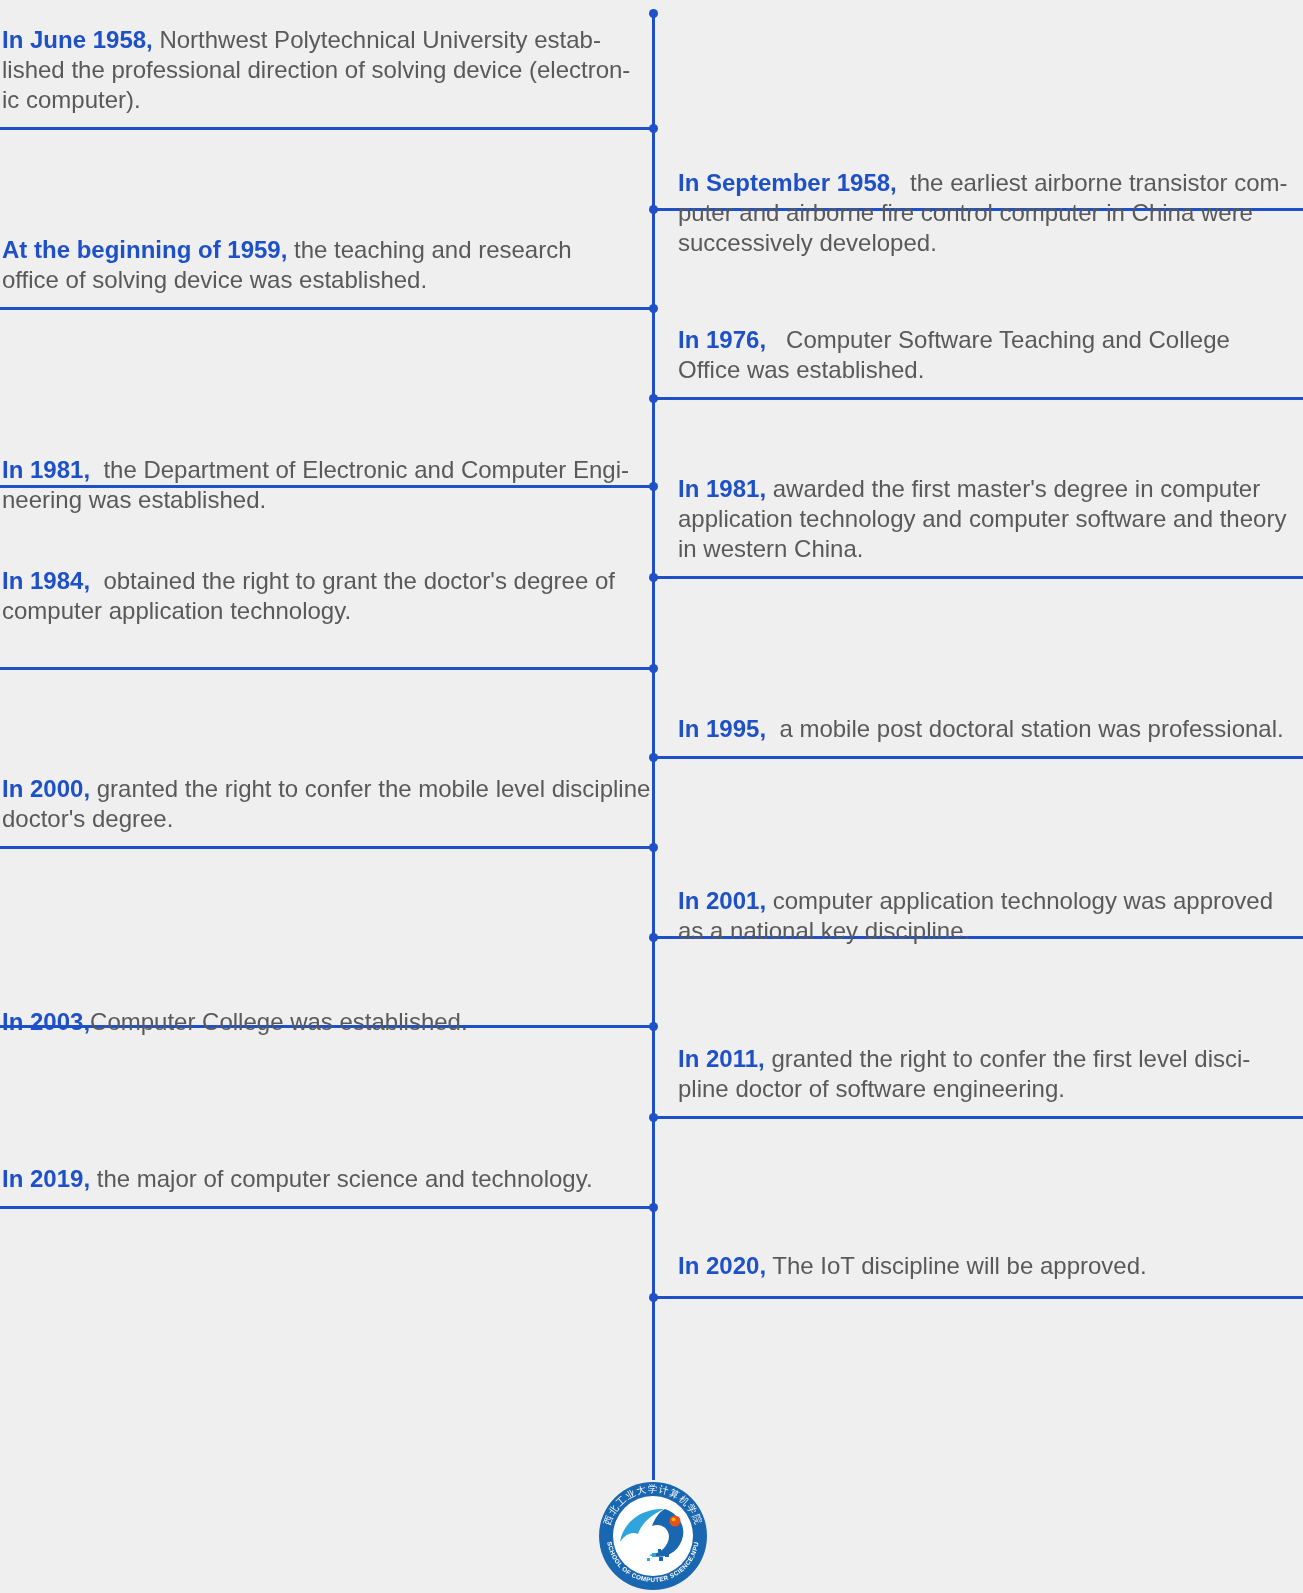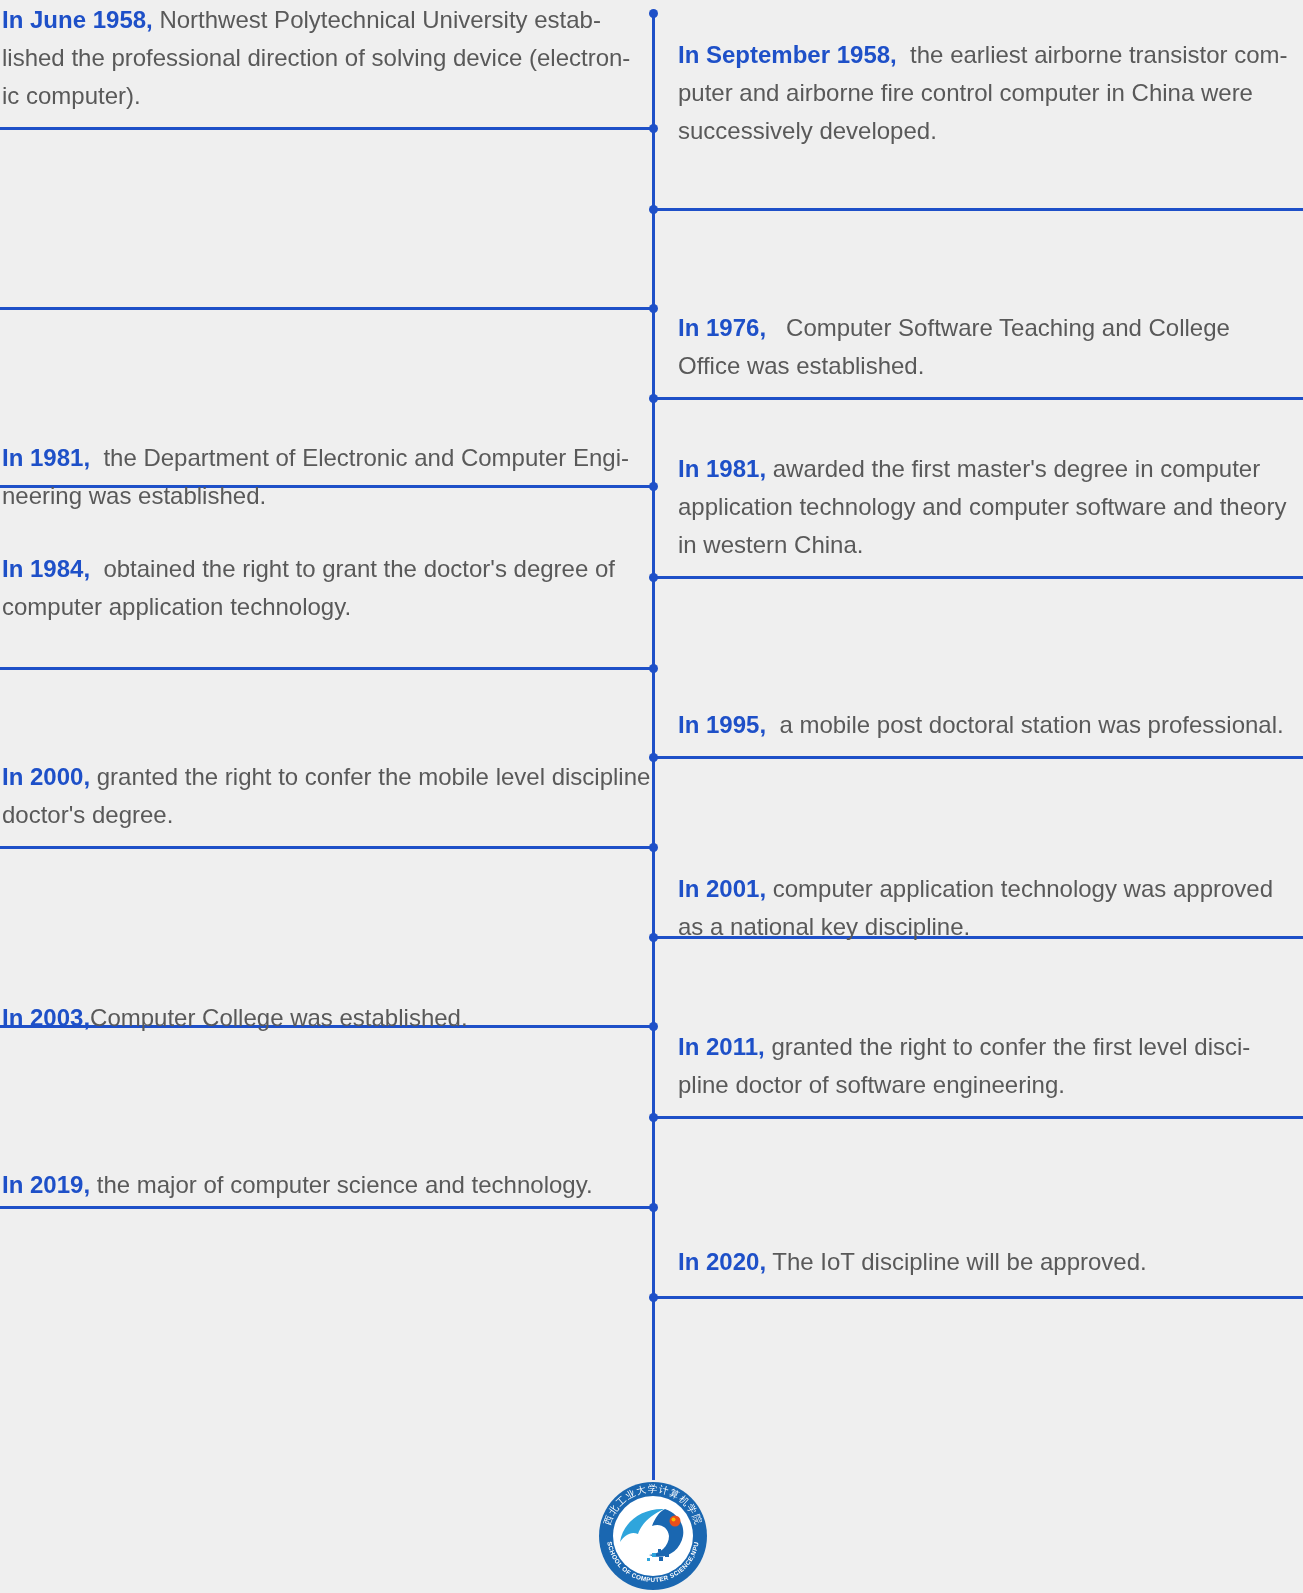--- a/index.html
+++ b/index.html
@@ -3,21 +3,21 @@
 <meta charset="utf-8">
 <style>
   html,body{margin:0;padding:0;}
   body{background:#efefef;font-family:"Liberation Sans","DejaVu Sans",sans-serif;}
   .canvas{position:relative;width:1303px;height:1593px;background:#efefef;overflow:hidden;}
   .vline{position:absolute;left:651.5px;top:13px;width:3px;height:1467px;background:#1e50c8;}
   .hline{position:absolute;height:3px;background:#1e50c8;}
   .hline.l{left:0;width:654px;}
   .hline.r{left:652px;width:651px;}
   .dot{position:absolute;left:648.5px;width:9px;height:9px;border-radius:50%;background:#1e50c8;}
-  .event{position:absolute;font-size:24px;line-height:38px;color:#595959;white-space:pre;}
+  .event{position:absolute;font-size:24px;line-height:30px;color:#595959;white-space:pre;}
   .event .date{font-weight:bold;color:#1e50c8;}
   .event.left{left:2px;width:652px;}
   .event.right{left:678px;width:625px;}
   .logo{position:absolute;left:598px;top:1480px;width:110px;height:110px;}
 </style>
 </head>
 <body>
 
 <div class="canvas">
 
@@ -51,30 +51,32 @@
   <div class="dot" style="top:842.5px"></div>
   <div class="dot" style="top:932.5px"></div>
   <div class="dot" style="top:1021.5px"></div>
   <div class="dot" style="top:1112.5px"></div>
   <div class="dot" style="top:1202.5px"></div>
   <div class="dot" style="top:1292.5px"></div>
 
   <div class="event left" style="bottom:1478px"><span class="date">In June 1958,</span><span> Northwest Polytechnical University estab-
 lished the professional direction of solving device (electron-
 ic computer).</span></div>
+  <div class="event left" style="bottom:1298px"><span class="date">At the beginning of 1959,</span><span> the teaching and research
+office of solving device was established.</span></div>
   <div class="event left" style="bottom:1078px"><span class="date">In 1981,</span><span>  the Department of Electronic and Computer Engi-
 neering was established.</span></div>
   <div class="event left" style="bottom:967px"><span class="date">In 1984,</span><span>  obtained the right to grant the doctor's degree of
 computer application technology.</span></div>
   <div class="event left" style="bottom:759px"><span class="date">In 2000,</span><span> granted the right to confer the mobile level discipline
 doctor's degree.</span></div>
   <div class="event left" style="bottom:556px"><span class="date">In 2003,</span><span>Computer College was established.</span></div>
-  <div class="event left" style="bottom:389px"><span class="date">In 2019,</span><span> the major of computer science and technology.</span></div>
+  <div class="event left" style="bottom:399px"><span class="date">In 2019,</span><span> the major of computer science and technology.</span></div>
 
-  <div class="event right" style="bottom:1443px"><span class="date">In September 1958,</span><span>  the earliest airborne transistor com-
+  <div class="event right" style="bottom:1335px"><span class="date">In September 1958,</span><span>  the earliest airborne transistor com-
 puter and airborne fire control computer in China were
 successively developed.</span></div>
   <div class="event right" style="bottom:1208px"><span class="date">In 1976,</span><span>   Computer Software Teaching and College
 Office was established.</span></div>
   <div class="event right" style="bottom:1029px"><span class="date">In 1981,</span><span> awarded the first master's degree in computer
 application technology and computer software and theory
 in western China.</span></div>
   <div class="event right" style="bottom:849px"><span class="date">In 1995,</span><span>  a mobile post doctoral station was professional.</span></div>
   <div class="event right" style="bottom:647px"><span class="date">In 2001,</span><span> computer application technology was approved
 as a national key discipline.</span></div>

